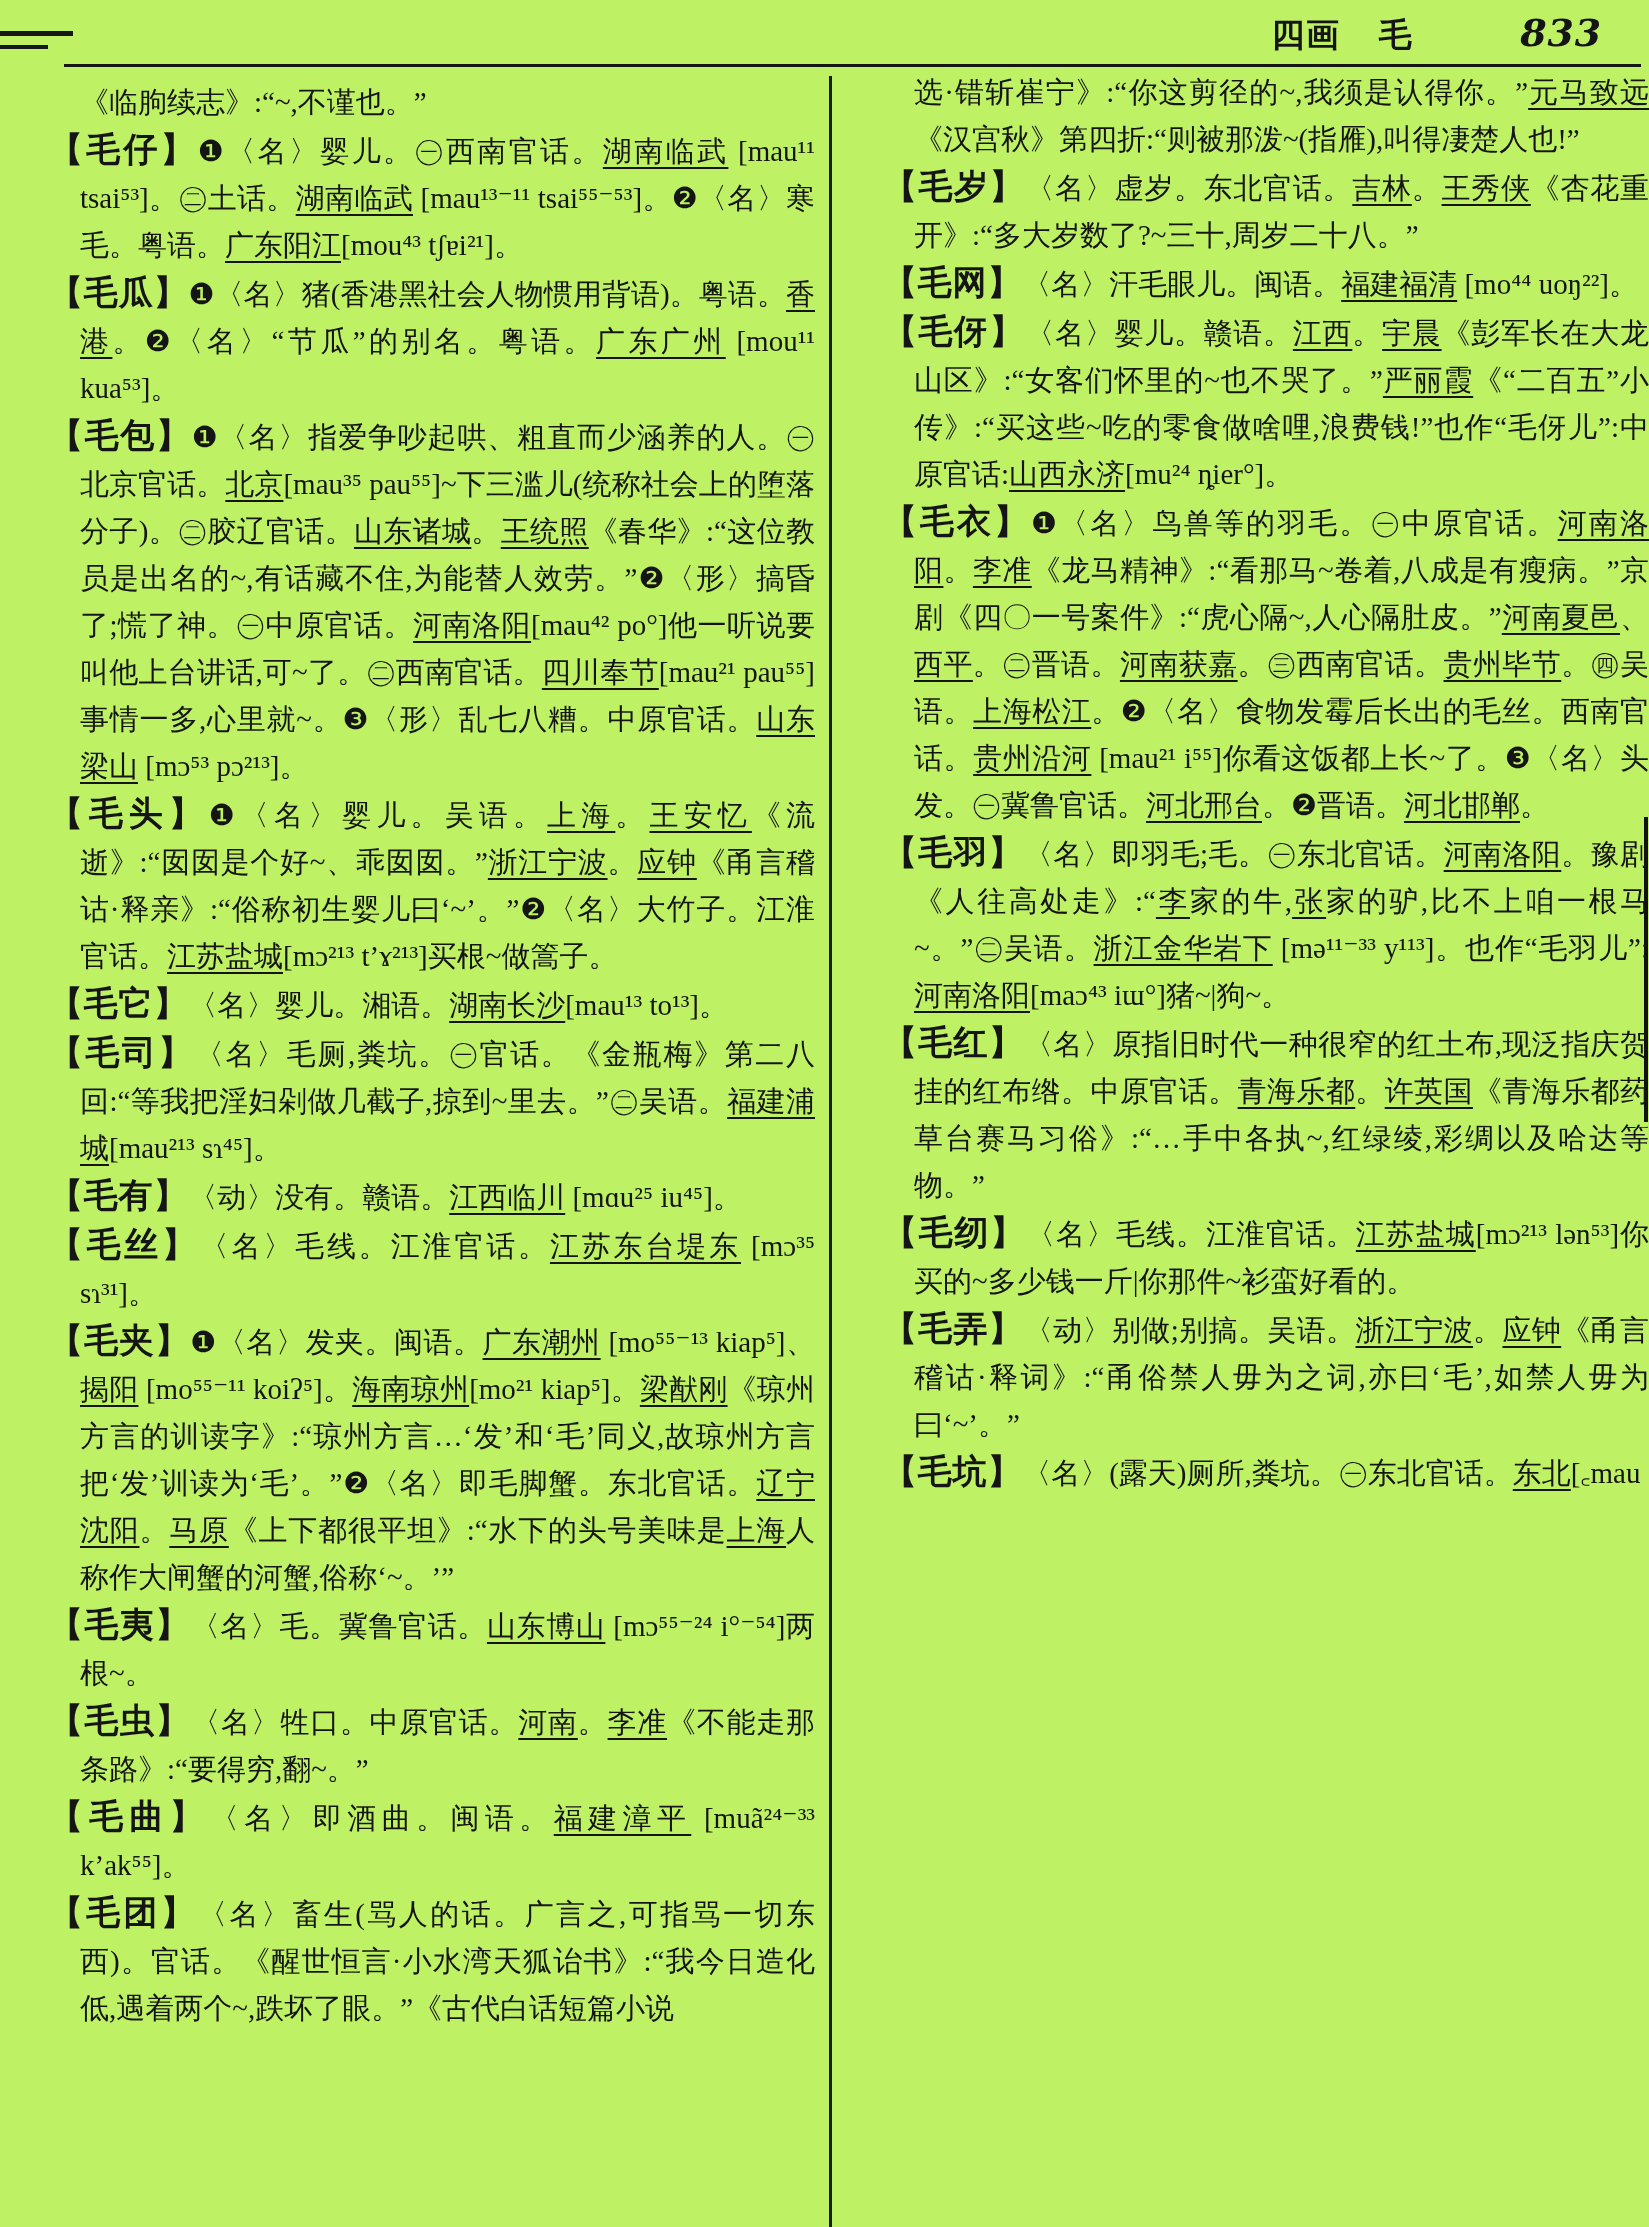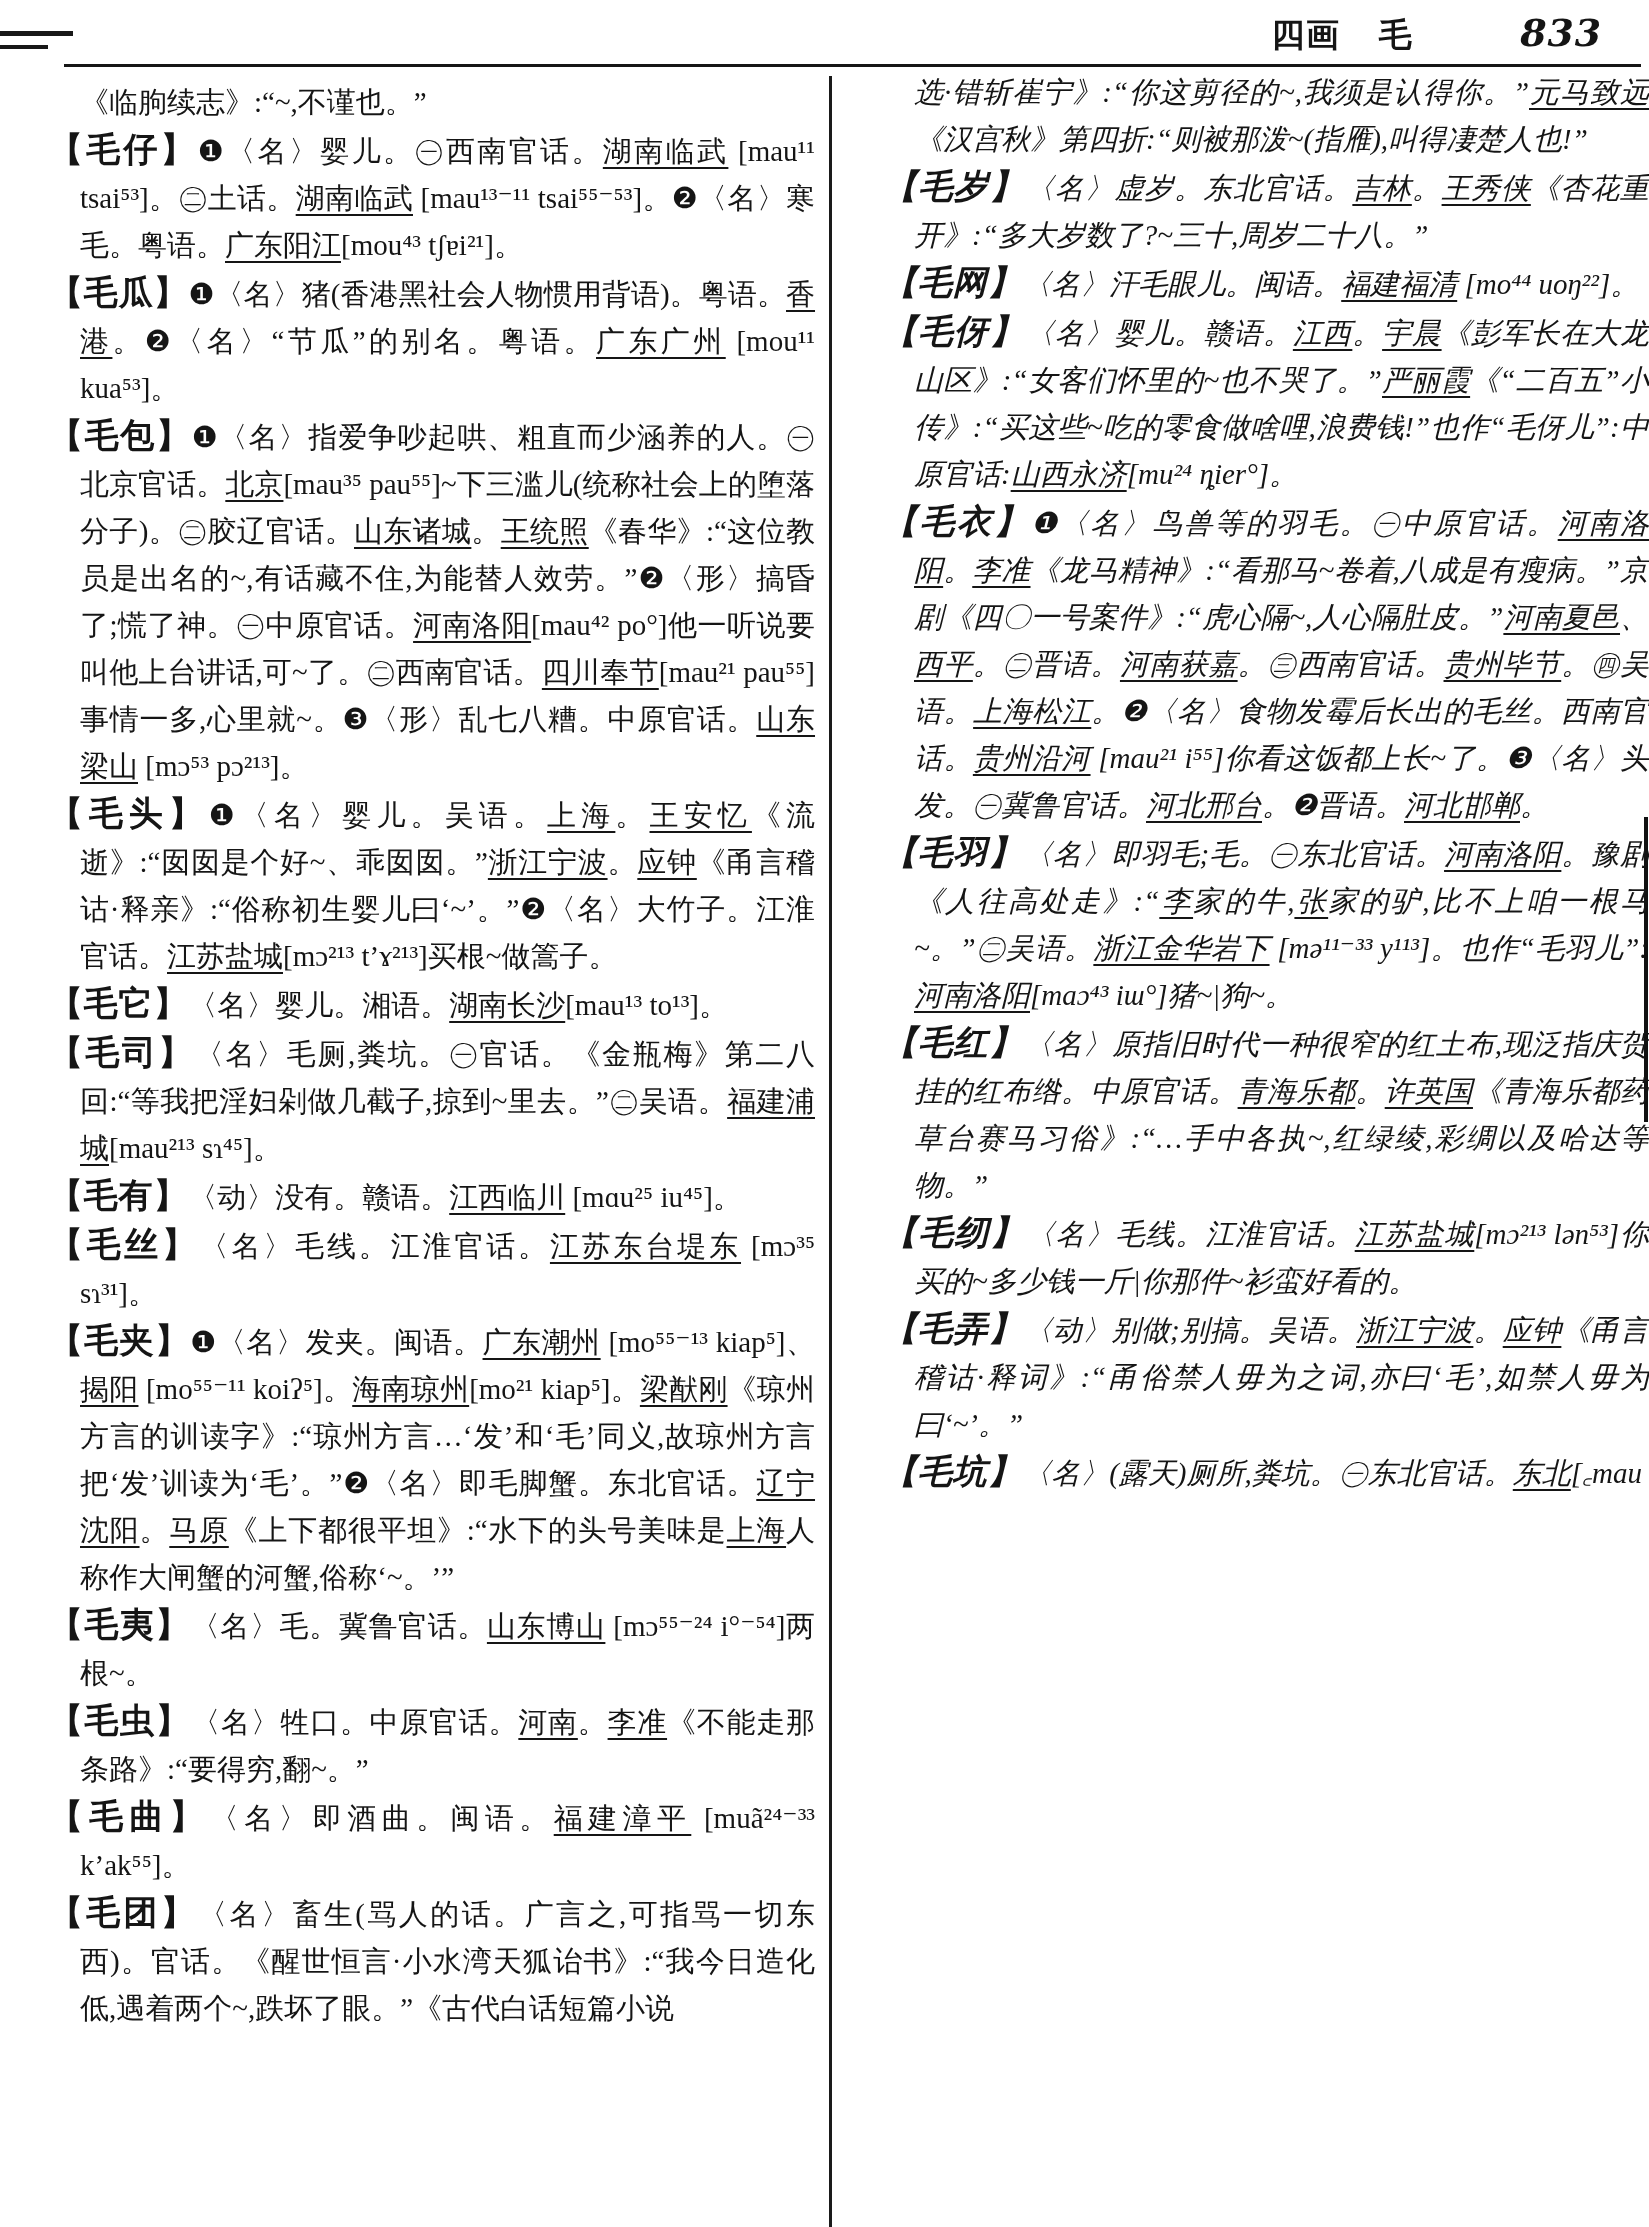--- a/index.html
+++ b/index.html
@@ -1,19 +1,19 @@
 <!DOCTYPE html>
 <html style="font-size:13.2px"><head>
 <meta charset="utf-8">
 <style>
   html,body{margin:0;padding:0;background:#e8e8e8;}
   .page{
     position:relative;
     width:1650px;height:2227px;
-    background:#ffffff;
+    background:#bef264;
     color:#151515;
     font-family:"Liberation Serif","DejaVu Serif",serif;
     overflow:hidden;
   }
   .running-head{
     position:absolute;top:10px;right:48px;
     font-size:33px;font-weight:bold;letter-spacing:1.6px;
     white-space:nowrap;
   }
   .running-head .sec{margin-right:38px;}
@@ -26,21 +26,21 @@
   .artifact-a{position:absolute;left:0;top:31px;width:73px;height:5px;background:#181818;}
   .artifact-b{position:absolute;left:0;top:45px;width:48px;height:4.1px;background:#181818;}
   .divider{position:absolute;left:829px;top:76px;width:2.5px;height:2152px;background:#1a1a1a;}
   .edge-artifact{position:absolute;left:1644px;top:817px;width:4.1px;height:305px;background:#111;}
   .col{
     position:absolute;width:766px;
     font-size:29px;line-height:47px;
     text-align:justify;
   }
   .col.left{left:49px;top:79px;}
-  .col.right{left:883px;top:69px;font-style:italic;}
+  .col.right{left:883px;top:69px;}
   p.entry{
     margin:0 0 0 0;
     padding-left:31px;
     text-indent:-31px;
   }
   p.entry.cont{
     text-indent:0;
     padding-left:31px;
   }
   .hw{

